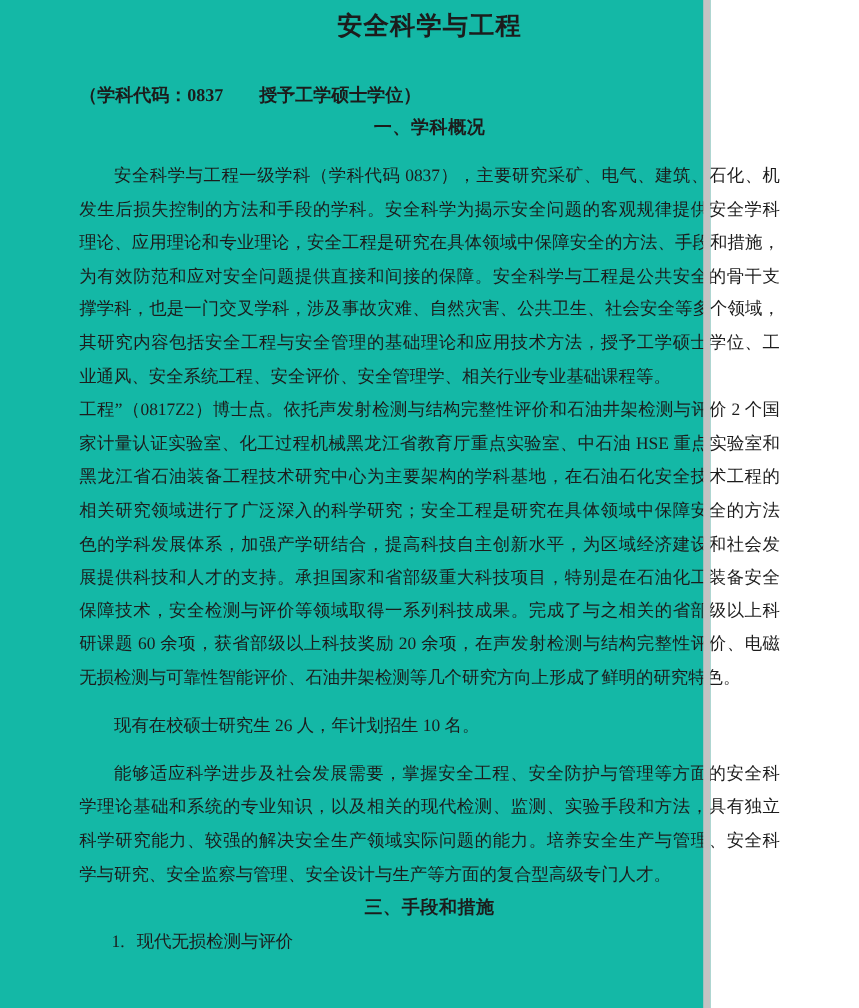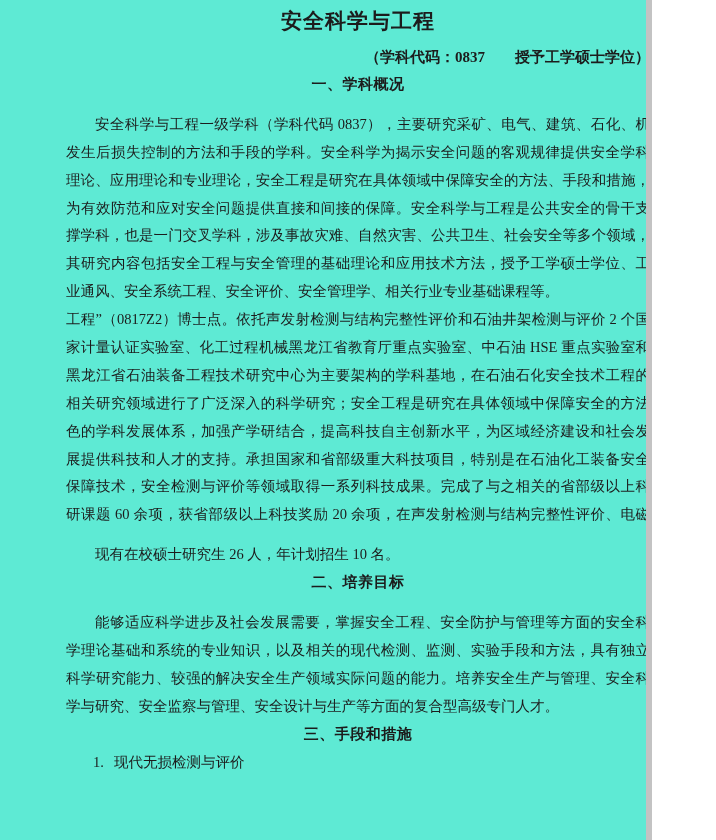--- a/index.html
+++ b/index.html
@@ -9,23 +9,23 @@
   }
   body {
     width: 716px;
     height: 840px;
     overflow: hidden;
     font-family: "Liberation Serif", "DejaVu Serif", serif;
     color: #1c1c1c;
   }
   .page {
     position: relative;
-    width: 652px;
+    width: 592px;
     height: 840px;
-    background: #5eead4;
+    background: #14b8a6;
   }
   .page-edge-strip {
     position: absolute;
     top: 0;
     right: 0;
     width: 6px;
     height: 840px;
     background: #c3c3c3;
   }
   .content {
@@ -36,25 +36,25 @@
   }
   .doc-title {
     margin-top: 4px;
     font-size: 21px;
     line-height: 34px;
     font-weight: bold;
     text-align: center;
     letter-spacing: 1px;
   }
   .doc-subtitle {
-    margin-top: 5px;
+    margin-top: 28px;
     font-size: 15px;
     line-height: 28px;
     font-weight: bold;
-    text-align: right;
+    text-align: left;
     white-space: pre;
   }
   .section-heading {
     font-size: 15px;
     font-weight: bold;
     line-height: 27.9px;
     letter-spacing: 0.5px;
     text-align: center;
   }
   .text-line {
@@ -100,22 +100,22 @@
         <div class="text-line">其研究内容包括安全工程与安全管理的基础理论和应用技术方法，授予工学硕士学位、工</div>
         <div class="text-line last">业通风、安全系统工程、安全评价、安全管理学、相关行业专业基础课程等。</div>
         <div class="text-line">工程”（0817Z2）博士点。依托声发射检测与结构完整性评价和石油井架检测与评价 2 个国</div>
         <div class="text-line">家计量认证实验室、化工过程机械黑龙江省教育厅重点实验室、中石油 HSE 重点实验室和</div>
         <div class="text-line">黑龙江省石油装备工程技术研究中心为主要架构的学科基地，在石油石化安全技术工程的</div>
         <div class="text-line">相关研究领域进行了广泛深入的科学研究；安全工程是研究在具体领域中保障安全的方法</div>
         <div class="text-line">色的学科发展体系，加强产学研结合，提高科技自主创新水平，为区域经济建设和社会发</div>
         <div class="text-line">展提供科技和人才的支持。承担国家和省部级重大科技项目，特别是在石油化工装备安全</div>
         <div class="text-line">保障技术，安全检测与评价等领域取得一系列科技成果。完成了与之相关的省部级以上科</div>
         <div class="text-line">研课题 60 余项，获省部级以上科技奖励 20 余项，在声发射检测与结构完整性评价、电磁</div>
+        <div class="text-line last">无损检测与可靠性智能评价、石油井架检测等几个研究方向上形成了鲜明的研究特色。</div>
         <div class="text-line first last">现有在校硕士研究生 26 人，年计划招生 10 名。</div>
-        <div class="section-heading">二、培养目标</div>
         <div class="text-line first">能够适应科学进步及社会发展需要，掌握安全工程、安全防护与管理等方面的安全科</div>
         <div class="text-line">学理论基础和系统的专业知识，以及相关的现代检测、监测、实验手段和方法，具有独立</div>
         <div class="text-line">科学研究能力、较强的解决安全生产领域实际问题的能力。培养安全生产与管理、安全科</div>
         <div class="text-line last">学与研究、安全监察与管理、安全设计与生产等方面的复合型高级专门人才。</div>
         <div class="section-heading">三、手段和措施</div>
         <div class="list-item"><span class="list-number">1.</span><span>现代无损检测与评价</span></div>
       </div>
   </div>
   <div class="page-edge-strip" id="edge-strip" style="background: rgb(195, 195, 195);"></div>
 </div>

